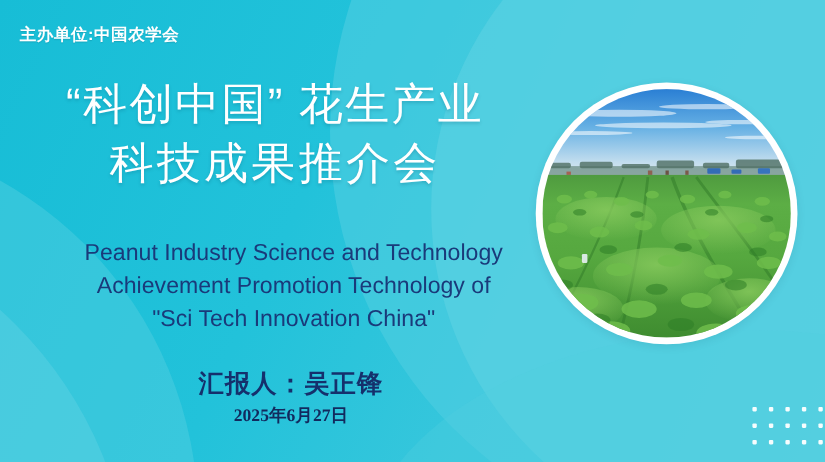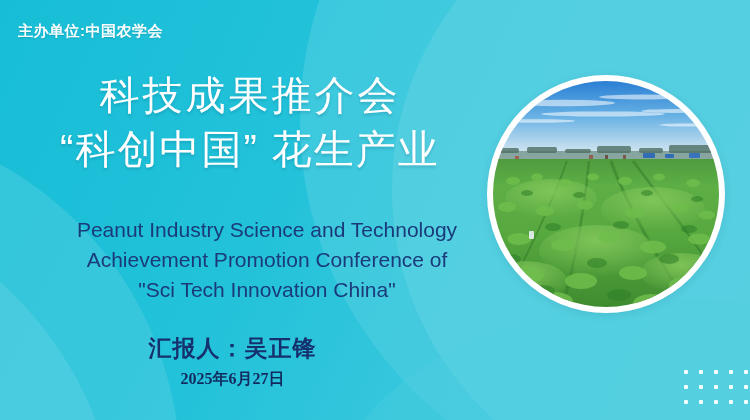--- a/index.html
+++ b/index.html
@@ -132,20 +132,21 @@
     white-space: nowrap;
   }
 
   
   .speaker-block {
     position: absolute;
     left: 0;
     top: 332px;
     width: 465px;
     text-align: center;
+    padding-left: 32px;
   }
   .speaker {
     color: #15306c;
     font-size: 23px;
     line-height: 32px;
     font-weight: bold;
     letter-spacing: 1px;
     white-space: nowrap;
   }
   .date {
@@ -323,27 +324,27 @@
           <ellipse cx="126" cy="214" rx="12" ry="6"></ellipse>
           <ellipse cx="206" cy="216" rx="12" ry="6"></ellipse>
         </g>
 
         <rect x="36" y="150" width="5" height="8" fill="#e8f0f4" opacity="0.9" rx="1"></rect>
       </svg>
     </div>
   </div>
 
   <div class="title-block">
+    <div class="cn-title">“科创中国” 花生产业</div>
     <div class="cn-title line2">科技成果推介会</div>
-    <div class="cn-title">“科创中国” 花生产业</div>
   </div>
 
   <div class="en-block">
     <div class="en-line">Peanut Industry Science and Technology</div>
-    <div class="en-line">Achievement Promotion Conference of</div>
+    <div class="en-line">Achievement Promotion Technology of</div>
     <div class="en-line">"Sci Tech Innovation China"</div>
   </div>
 
   <div class="speaker-block">
     <div class="speaker">汇报人：吴正锋</div>
     <div class="date">2025年6月27日</div>
   </div>
 
   <div class="dot-grid">
     <span class="dot"></span>

